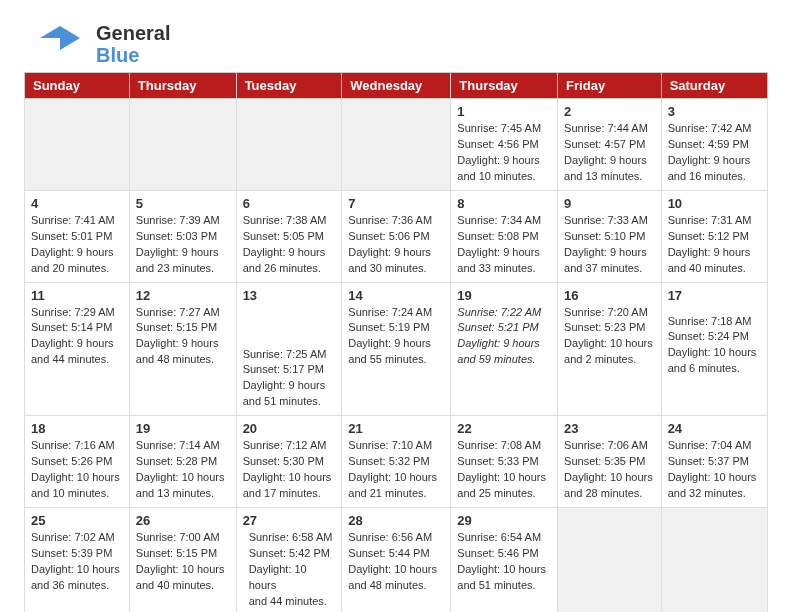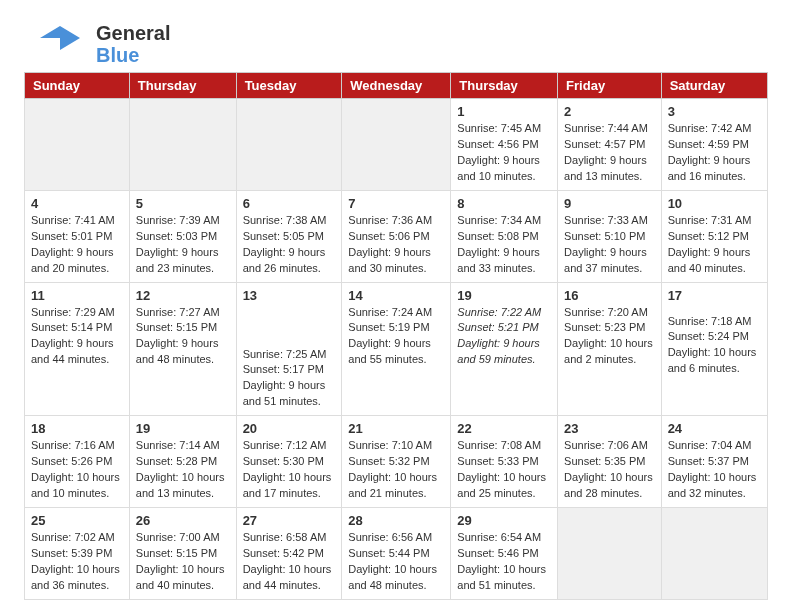--- a/index.html
+++ b/index.html
@@ -247,21 +247,21 @@
           </td>
           <td>
             <span class="day-num">26</span>
             <div class="day-info" style="white-space: pre-line;">Sunrise: 7:00 AM
 Sunset: 5:15 PM
 Daylight: 10 hours
 and 40 minutes.</div>
           </td>
           <td>
             <span class="day-num">27</span>
-            <div class="day-info" style="white-space: pre-line;">Sunrise: 6:58 AM
+            <div class="day-info" style="white-space: pre-line; margin-left: 6px;">Sunrise: 6:58 AM
 Sunset: 5:42 PM
 Daylight: 10 hours
 and 44 minutes.</div>
           </td>
           <td>
             <span class="day-num">28</span>
             <div class="day-info" style="white-space: pre-line;">Sunrise: 6:56 AM
 Sunset: 5:44 PM
 Daylight: 10 hours
 and 48 minutes.</div>

